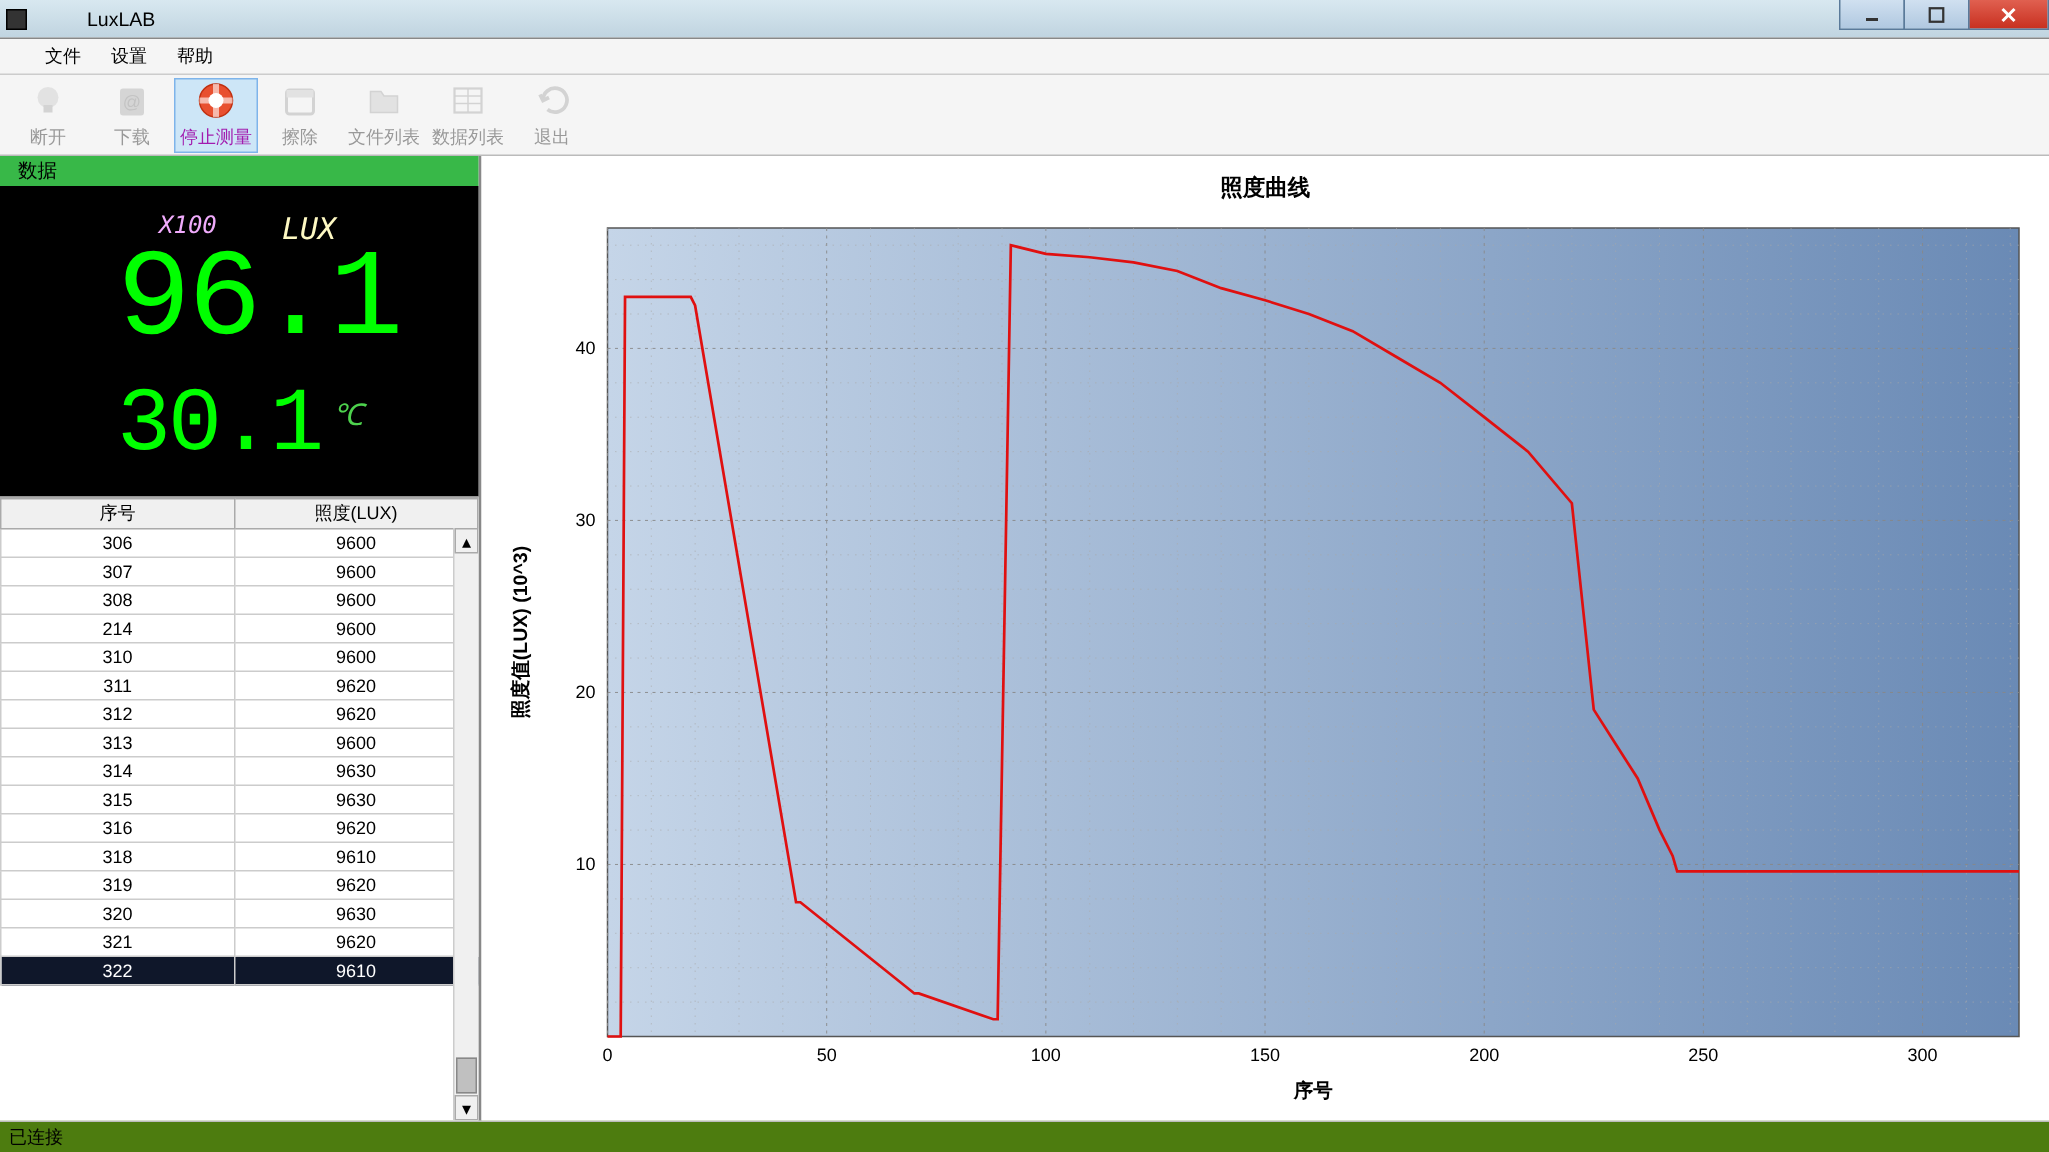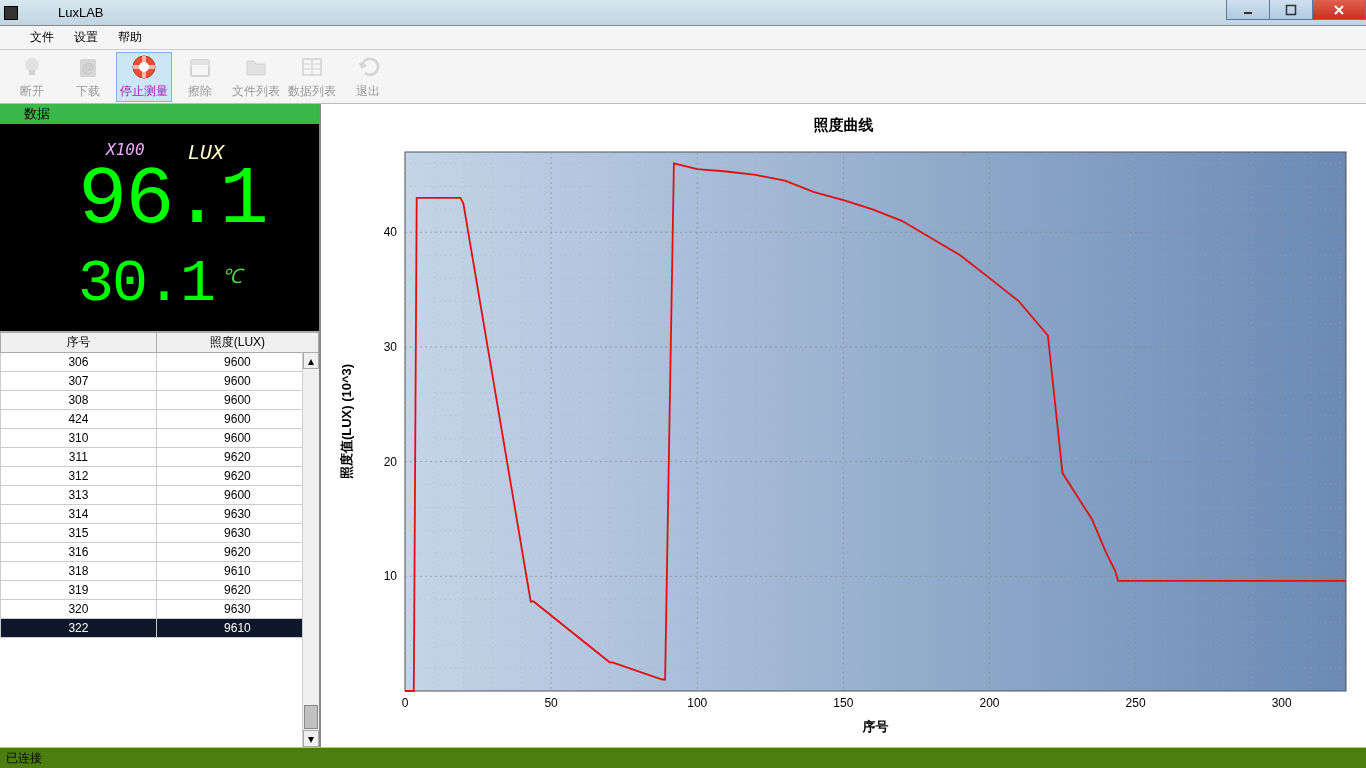--- a/index.html
+++ b/index.html
@@ -20,21 +20,21 @@
 .toolbar { height: 54px; background: #f5f5f5; border-bottom: 1px solid #bbb; display: flex; align-items: center; padding: 2px 4px; gap: 0; }
 .toolbar .tbtn { width: 56px; height: 50px; display: flex; flex-direction: column; align-items: center; justify-content: flex-start; cursor: default; border: 1px solid transparent; }
 .toolbar .tbtn.active { background: #cde6f7; border: 1px solid #7eb4ea; }
 .toolbar .tbtn .ticon { width: 28px; height: 28px; display: flex; align-items: center; justify-content: center; }
 .toolbar .tbtn .tlabel { font-size: 12px; color: #a21caf; margin-top: 2px; }
 .toolbar .tbtn.disabled .tlabel { color: #999; }
 .toolbar .tbtn.disabled svg { opacity: 0.45; }
 
 .main { display: flex; height: 643px; }
 .left { width: 321px; border-right: 2px solid #888; display: flex; flex-direction: column; background: #fff; }
-.panel-header { height: 20px; background: #38b848; color: #000; padding: 1px 24px; font-size: 13px; }
+.panel-header { height: 20px; background: #38b848; color: #000; padding: 1px 12px; font-size: 13px; }
 
 .lcd { height: 207px; background: #000; color: #0f0; position: relative; font-family: "Consolas", monospace; }
 .lcd .range { position: absolute; top: 16px; left: 106px; font-size: 16px; font-style: italic; color: #f0abfc; }
 .lcd .unit1 { position: absolute; top: 16px; left: 188px; font-size: 20px; font-style: italic; color: #fef9c3; }
 .lcd .val1 { position: absolute; top: 36px; left: 78px; font-size: 82px; line-height: 82px; font-family: "Segment7","Courier New",monospace; letter-spacing: -2px; font-weight: 300; }
 .lcd .val2 { position: absolute; top: 130px; left: 78px; font-size: 60px; line-height: 60px; font-family: "Segment7","Courier New",monospace; letter-spacing: -2px; font-weight: 300; }
 .lcd .unit2 { position: absolute; top: 138px; left: 222px; font-size: 20px; font-style: italic; color: #4dd24d; }
 
 .table-wrap { flex: 1; overflow: hidden; position: relative; border-top: 1px solid #aaa; }
 .dtable { width: 100%; border-collapse: collapse; table-layout: fixed; }
@@ -177,21 +177,21 @@
             </tr>
             <tr>
               <td>307</td>
               <td>9600</td>
             </tr>
             <tr>
               <td>308</td>
               <td>9600</td>
             </tr>
             <tr>
-              <td>424</td>
+              <td>214</td>
               <td>9600</td>
             </tr>
             <tr>
               <td>310</td>
               <td>9600</td>
             </tr>
             <tr>
               <td>311</td>
               <td>9620</td>
             </tr>
@@ -219,20 +219,24 @@
               <td>318</td>
               <td>9610</td>
             </tr>
             <tr>
               <td>319</td>
               <td>9620</td>
             </tr>
             <tr>
               <td>320</td>
               <td>9630</td>
+            </tr>
+            <tr>
+              <td>321</td>
+              <td>9620</td>
             </tr>
             <tr class="selected">
               <td>322</td>
               <td>9610</td>
             </tr>
           </tbody>
       </table>
       <div class="scrollbar">
         <div class="up">▴</div>
         <div class="thumb"></div>

